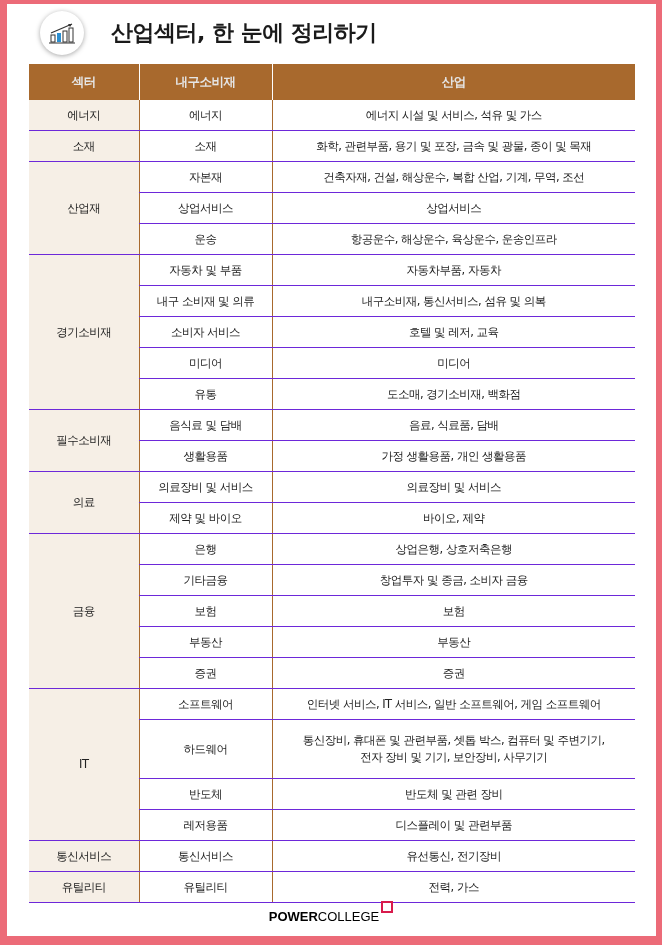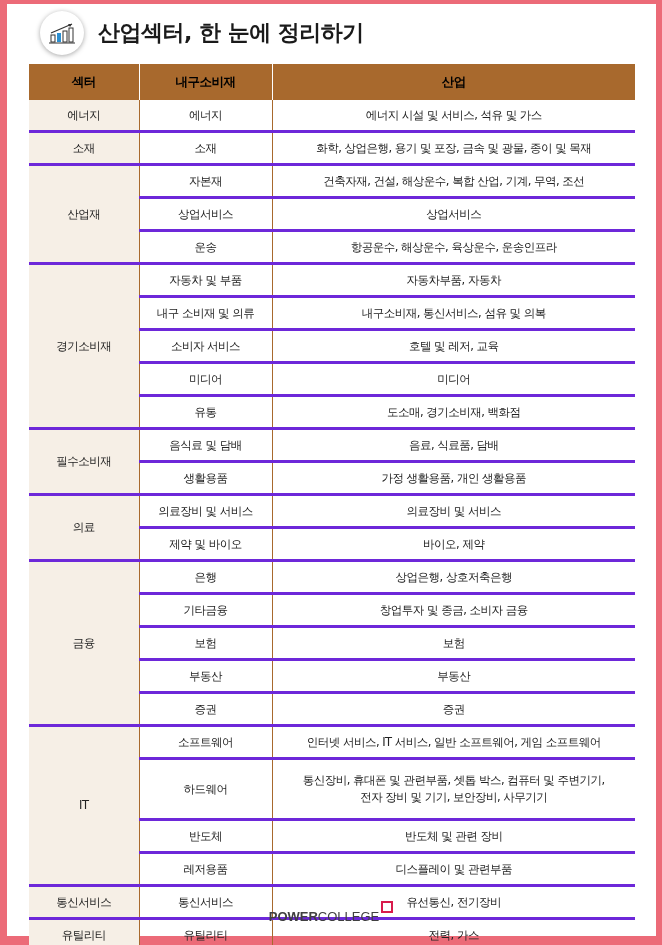--- a/index.html
+++ b/index.html
@@ -17,44 +17,44 @@
   }
   .header {
     position:absolute; left:40px; top:10px; height:46px; display:flex; align-items:center;
   }
   .logo-circle {
     width:44px; height:44px; border-radius:50%; background:#fff;
     box-shadow:0 1px 5px rgba(0,0,0,0.35);
     display:flex; align-items:center; justify-content:center;
   }
   .title {
-    margin-left:14px; font-size:22px; font-weight:bold; color:#1a1a1a; letter-spacing:-0.5px;
+    margin-left:27px; font-size:22px; font-weight:bold; color:#1a1a1a; letter-spacing:-0.5px;
   }
   table.sector {
     position:absolute; left:29px; top:64px; width:606px;
     border-collapse:collapse; table-layout:fixed;
     font-size:11.5px; color:#222; letter-spacing:-0.5px;
   }
   table.sector th {
-    background:#a8692d; color:#000000; font-weight:bold; font-size:12.5px;
+    background:#a8692d; color:#e5e5e5; font-weight:bold; font-size:12.5px;
     height:34px; text-align:center; border-left:1px solid #ffffff;
   }
   table.sector th:first-child { border-left:none; }
   table.sector td {
-    text-align:center; height:30px; border-bottom:3px solid #6d28d9;
+    text-align:center; height:30px; border-bottom:1px solid #6d28d9;
     border-left:1px solid #a8692d; padding:0 16px; line-height:17px;
   }
   table.sector td.sector-cell { background:#f6efe6; border-left:none; }
   table.sector td.tall { height:58px; }
   .footer {
     position:absolute; left:0; width:662px; top:906px; text-align:center;
   }
   .brand {
     display:inline-flex; align-items:flex-start; font-family:"Liberation Sans",sans-serif;
-    font-size:13px; color:#404040; letter-spacing:0px;
+    font-size:13px; color:#000000; letter-spacing:0px;
   }
   .brand .power { font-weight:bold; }
   .brand .flag { width:8px; height:8px; border:2px solid #d81b4c; margin-left:2px; margin-top:-8px; }
 </style>
 </head>
 <body>
 
 <div class="frame"></div>
 
 <div class="header">
@@ -89,21 +89,21 @@
 
     <tr>
       <td class="sector-cell">에너지</td>
       <td>에너지</td>
       <td>에너지 시설 및 서비스, 석유 및 가스</td>
     </tr>
 
     <tr>
       <td class="sector-cell">소재</td>
       <td>소재</td>
-      <td>화학, 상업은행, 용기 및 포장, 금속 및 광물, 종이 및 목재</td>
+      <td>화학, 관련부품, 용기 및 포장, 금속 및 광물, 종이 및 목재</td>
     </tr>
 
     <tr>
       <td class="sector-cell" rowspan="3">산업재</td>
       <td>자본재</td>
       <td>건축자재, 건설, 해상운수, 복합 산업, 기계, 무역, 조선</td>
     </tr>
     <tr>
       <td>상업서비스</td>
       <td>상업서비스</td>

